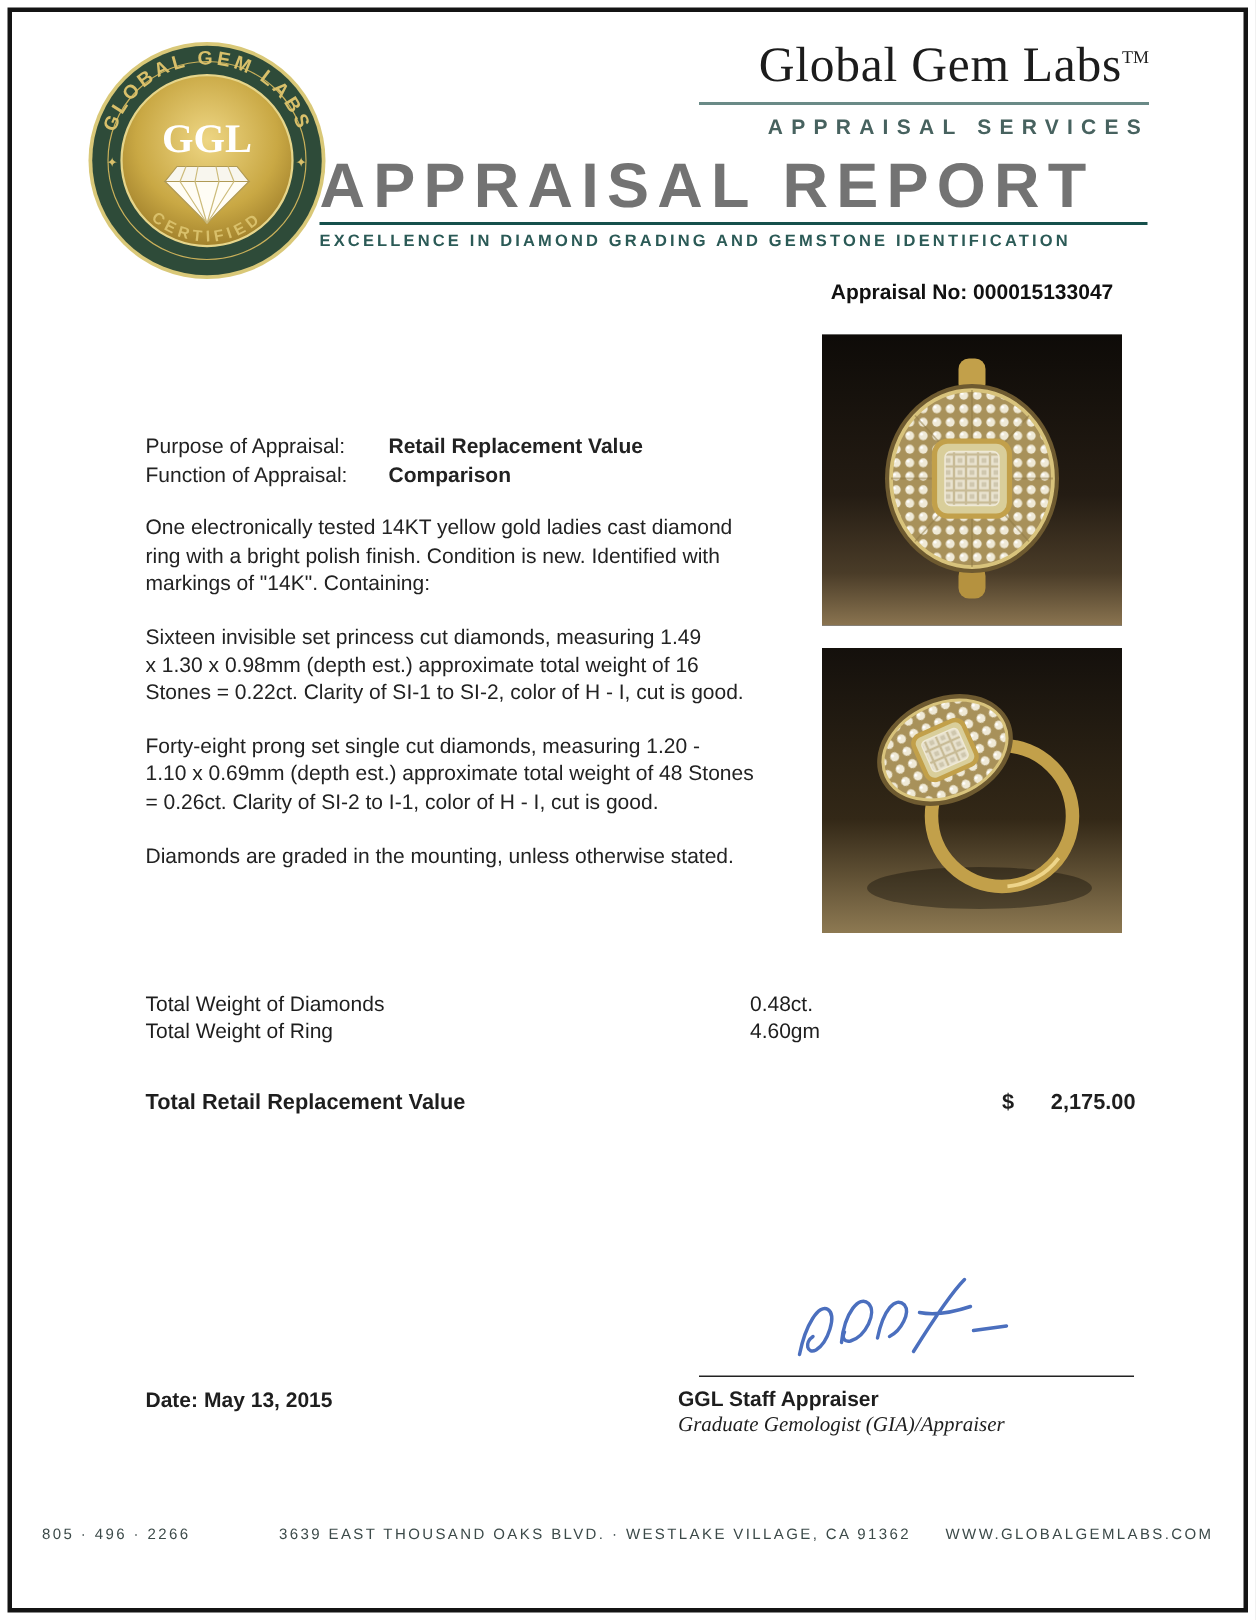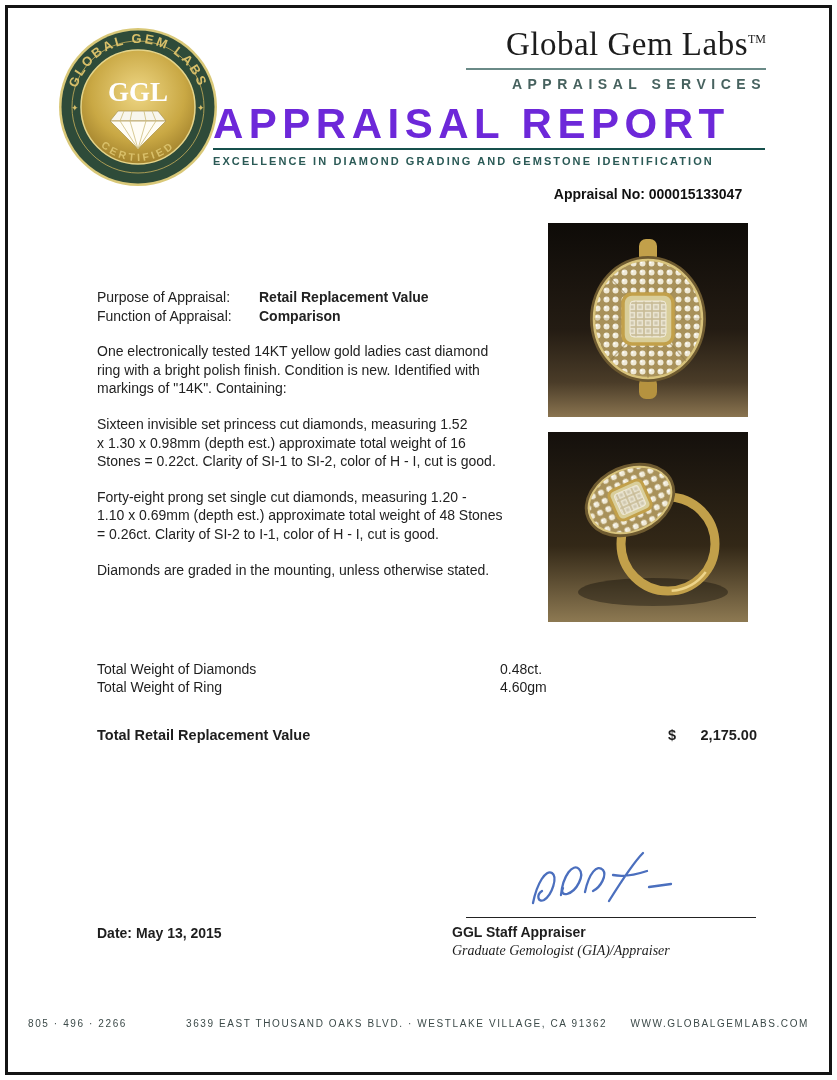--- a/index.html
+++ b/index.html
@@ -12,21 +12,21 @@
 
   
   .seal{position:absolute;left:58px;top:27px;width:160px;height:160px;}
   .brand-block{position:absolute;left:466px;top:26px;width:300px;text-align:right;}
   .brand-name{font-family:"Liberation Serif",serif;font-size:33px;color:#1c1c1c;letter-spacing:0.5px;white-space:nowrap;}
   .brand-name sup{font-size:12px;letter-spacing:0;}
   .brand-rule{border:none;border-top:2px solid #6a8a87;margin:5px 0 6px 0;}
   .brand-sub{font-size:14px;font-weight:bold;letter-spacing:5.5px;color:#47625f;white-space:nowrap;}
 
   .report-block{position:absolute;left:213px;top:103px;width:552px;}
-  .report-title{font-size:42px;font-weight:bold;letter-spacing:5.5px;color:#6d28d9;white-space:nowrap;line-height:1.0;}
+  .report-title{font-size:42px;font-weight:bold;letter-spacing:5.5px;color:#737373;white-space:nowrap;line-height:1.0;}
   .report-rule{border:none;border-top:2.5px solid #16504c;margin:3px 0 5px 0;}
   .report-tagline{font-size:11px;font-weight:bold;letter-spacing:2.1px;color:#2b5a56;white-space:nowrap;}
 
   .appraisal-no{position:absolute;left:500px;top:186px;width:296px;text-align:center;font-size:14px;font-weight:bold;color:#111;}
 
   
   .photo{position:absolute;width:200px;background:#0d0b08;}
   .photo-1{left:548px;top:223px;height:194px;}
   .photo-2{left:548px;top:432px;height:190px;}
   .photo svg{display:block;}
@@ -177,21 +177,21 @@
       <span class="kv-label">Purpose of Appraisal:</span>
       <span class="kv-value">Retail Replacement Value</span>
     </div>
     <div class="kv-row">
       <span class="kv-label">Function of Appraisal:</span>
       <span class="kv-value">Comparison</span>
     </div>
     <p class="pre">One electronically tested 14KT yellow gold ladies cast diamond
 ring with a bright polish finish. Condition is new.  Identified with
 markings of "14K".  Containing:</p>
-    <p class="pre">Sixteen invisible set princess cut diamonds, measuring 1.52
+    <p class="pre">Sixteen invisible set princess cut diamonds, measuring 1.49
 x 1.30 x 0.98mm (depth est.) approximate total weight of 16
 Stones = 0.22ct. Clarity of SI-1 to SI-2, color of H - I, cut is good.</p>
     <p class="pre">Forty-eight prong set single cut diamonds, measuring 1.20 -
 1.10 x 0.69mm (depth est.) approximate total weight of 48 Stones
 = 0.26ct. Clarity of SI-2 to I-1, color of H - I, cut is good.</p>
     <p class="note">Diamonds are graded in the mounting, unless otherwise stated.</p>
   </div>
 
   <div class="totals">
     <div class="t-row">

